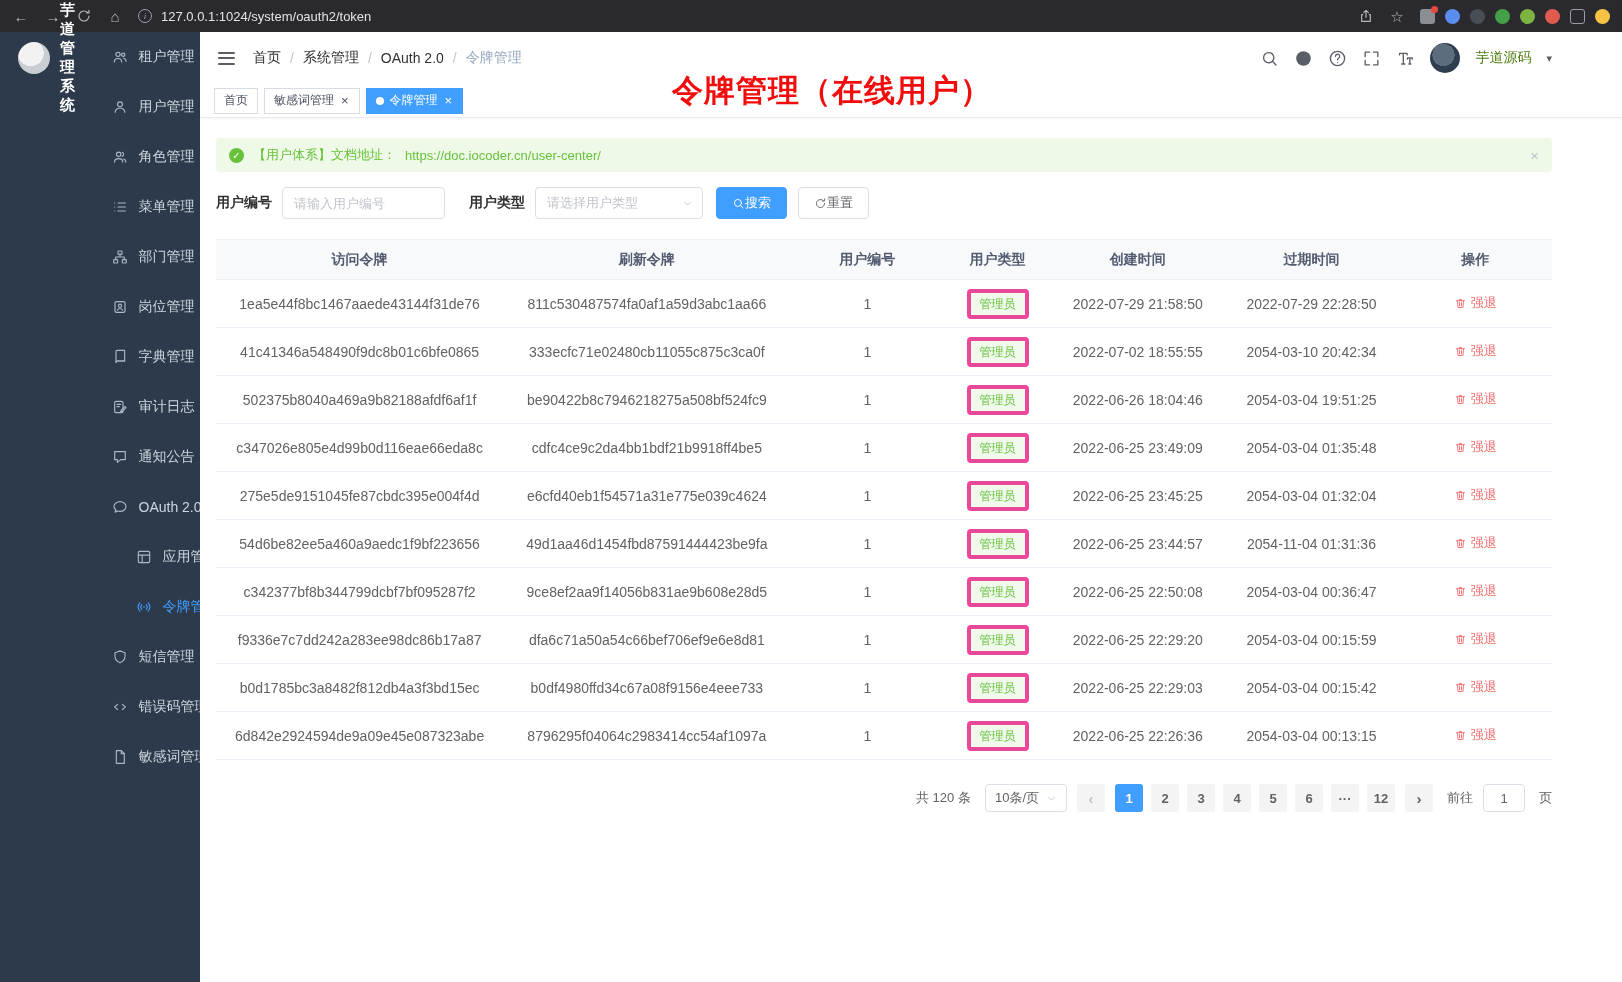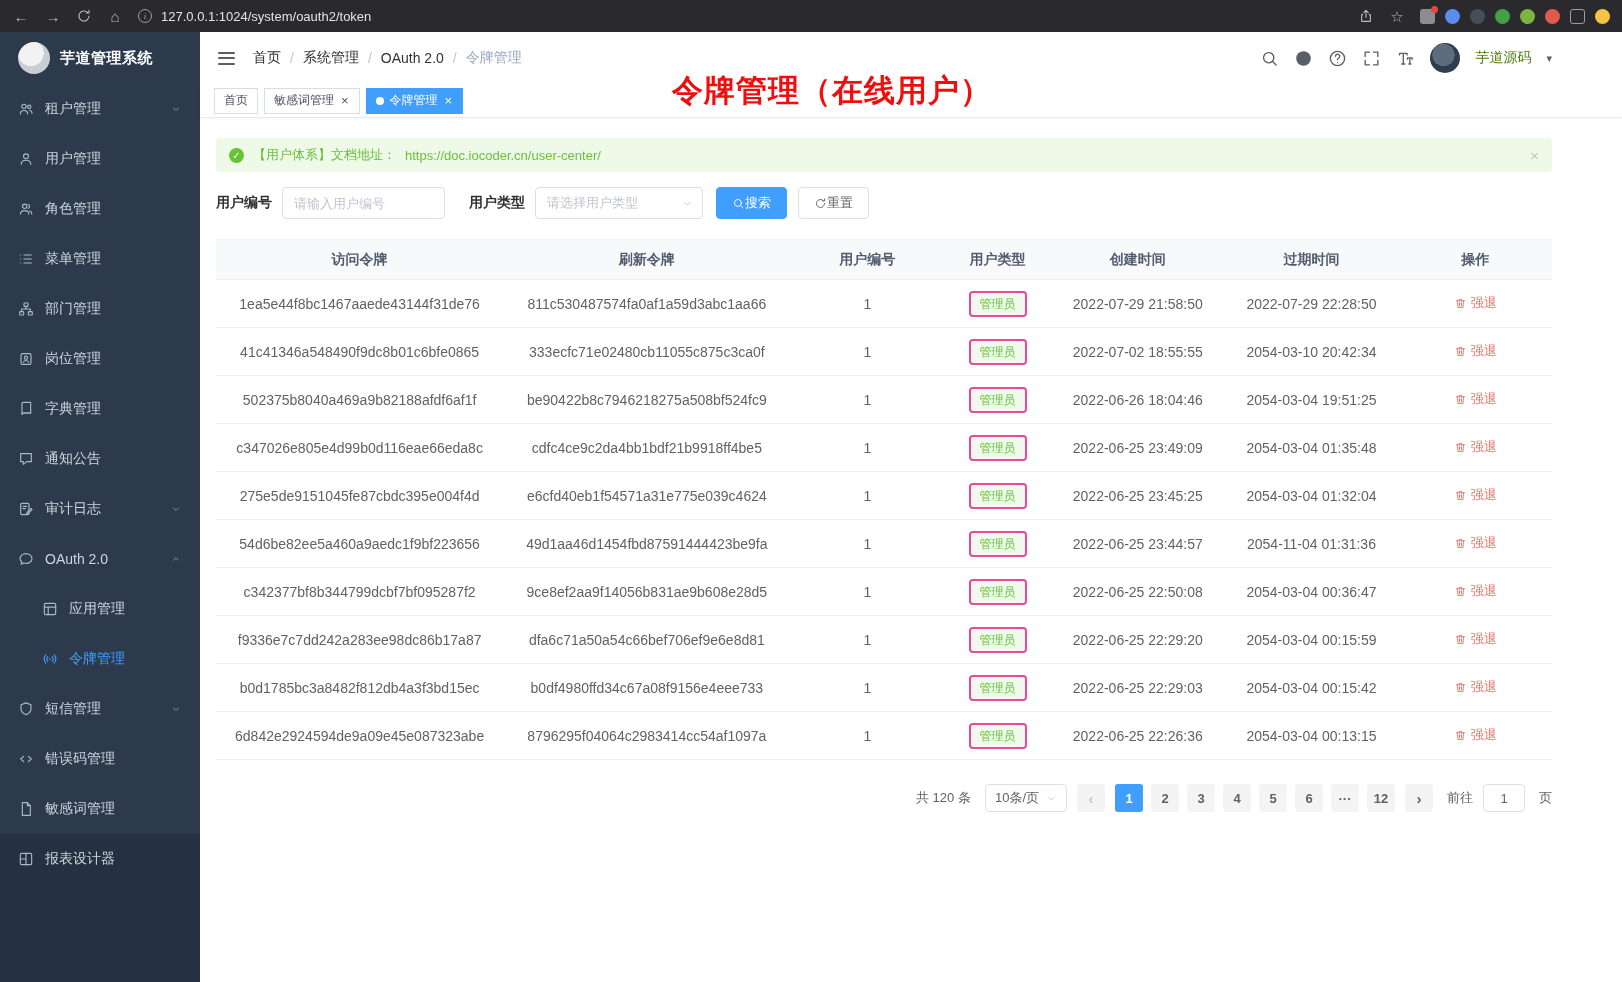--- a/index.html
+++ b/index.html
@@ -20,21 +20,21 @@
   .svg-ic { display:inline-flex; width:16px; height:16px; color:#b8babd; cursor:pointer; }
   .svg-ic svg { width:100%; height:100%; }
   .ext-area { display:flex; align-items:center; gap:10px; }
   .ext { width:15px; height:15px; border-radius:50%; display:inline-block; position:relative; cursor:pointer; }
   .ext.grid { background:#8a8d91; border-radius:3px; }
   .badge-dot { position:absolute; right:-3px; top:-3px; width:7px; height:7px; background:#e5483e; border-radius:50%; }
   .ext.panel { background:transparent; border:1.5px solid #9aa0a6; border-radius:3px; }
 
   
   .app { position:absolute; left:0; top:32px; right:0; bottom:0; display:flex; }
-  .sidebar { width:200px; background:var(--sidebar); display:flex; flex-direction:column; flex:0 0 200px; }
+  .sidebar { width:200px; background:var(--sidebar); display:flex; flex:0 0 200px; }
   .logo { height:52px; display:flex; align-items:center; gap:10px; padding:0 18px; }
   .logo-img { width:32px; height:32px; border-radius:50%; background:radial-gradient(circle at 40% 35%, #f2f2f2 0 45%, #c9ced3 46% 100%); flex:0 0 auto; }
   .logo-title { color:#fff; font-size:15px; font-weight:700; letter-spacing:.5px; }
   .menu-top { display:flex; flex-direction:column; }
   .menu-bottom { flex:1; background:#253140; display:flex; flex-direction:column; }
   .menu-item { height:50px; display:flex; align-items:center; gap:11px; padding:0 18px; color:#cdd5de; font-size:14px; cursor:pointer; }
   .menu-item .icon { color:#aab9c6; }
   .menu-item.sub { padding-left:42px; }
   .menu-item.active { color:var(--accent); }
   .menu-item.active .icon { color:var(--accent); }
@@ -88,21 +88,21 @@
   .btn-ic { width:13px; height:13px; }
 
   table.tbl { width:100%; border-collapse:collapse; margin-top:20px; font-size:14px; color:#606266; table-layout:fixed; }
   .tbl th { background:#f8f9fb; color:#515a6e; font-weight:700; height:40px; text-align:center; border-bottom:1px solid #ebeef5; border-top:1px solid #f0f2f5; padding:0 6px; }
   .tbl td { height:48px; text-align:center; border-bottom:1px solid #ebeef5; padding:0 6px; white-space:nowrap; overflow:hidden; }
   .tbl col.c-token { width:21.5%; }
   .tbl col.c-uid { width:11.5%; }
   .tbl col.c-type { width:8%; }
   .tbl col.c-time { width:13%; }
   .tbl col.c-act { width:11.5%; }
-  .badge { display:inline-block; background:#f0f9eb; border:2px solid #ec4899; color:var(--success); font-size:12px; line-height:1; padding:5px 9px; border-radius:4px; }
+  .badge { display:inline-block; background:#f0f9eb; border:4px solid #ec4899; color:var(--success); font-size:12px; line-height:1; padding:5px 9px; border-radius:4px; }
   .action { color:var(--danger); font-size:13px; display:inline-flex; align-items:center; gap:4px; cursor:pointer; }
   .act-ic { width:13px; height:13px; color:var(--danger); }
 
   .pagination { display:flex; align-items:center; justify-content:flex-end; gap:10px; margin-top:24px; font-size:13px; color:#606266; }
   .p-total { margin-right:4px; }
   .p-size { height:28px; border:1px solid #dcdfe6; border-radius:4px; display:inline-flex; align-items:center; gap:6px; padding:0 8px 0 9px; cursor:pointer; color:#606266; }
   .pages { display:inline-flex; gap:8px; }
   .pbtn { min-width:28px; height:28px; border:none; border-radius:3px; background:#f4f4f5; color:#606266; font-size:13px; font-weight:600; display:inline-flex; align-items:center; justify-content:center; cursor:pointer; font-family:inherit; padding:0 5px; }
   .pbtn.active { background:var(--accent); color:#fff; }
   .pbtn.nav { font-size:15px; }
@@ -226,39 +226,39 @@
             <svg viewBox="0 0 24 24" fill="none" stroke="currentColor" stroke-width="1.7" stroke-linecap="round" stroke-linejoin="round">
               <path d="M6 4a2 2 0 0 1 2-2h11v16H8a2 2 0 0 0-2 2z"></path>
               <path d="M6 20a2 2 0 0 1 2-2h11"></path>
             </svg>
           </span>
           <span class="mi-label">字典管理</span>
         </div>
         <div class="menu-item">
           <span class="icon ">
             <svg viewBox="0 0 24 24" fill="none" stroke="currentColor" stroke-width="1.7" stroke-linecap="round" stroke-linejoin="round">
-              <path d="M20 4H4v12h4v4l5-4h7z"></path>
-            </svg>
-          </span>
-          <span class="mi-label">通知公告</span>
-        </div>
-        <div class="menu-item">
-          <span class="icon ">
-            <svg viewBox="0 0 24 24" fill="none" stroke="currentColor" stroke-width="1.7" stroke-linecap="round" stroke-linejoin="round">
               <rect x="4" y="3.5" width="12.5" height="17" rx="2"></rect>
               <path d="M7.5 8h5.5M7.5 11.5h3.5"></path>
               <path d="M13.5 17.2l6-6 1.6 1.6-6 6-2.1.5z"></path>
             </svg>
           </span>
           <span class="mi-label">审计日志</span>
           <span class="chev">
             <svg viewBox="0 0 24 24" fill="none" stroke="currentColor" stroke-width="1.7" stroke-linecap="round" stroke-linejoin="round">
               <path d="M7 10l5 5 5-5"></path>
             </svg>
           </span>
+        </div>
+        <div class="menu-item">
+          <span class="icon ">
+            <svg viewBox="0 0 24 24" fill="none" stroke="currentColor" stroke-width="1.7" stroke-linecap="round" stroke-linejoin="round">
+              <path d="M20 4H4v12h4v4l5-4h7z"></path>
+            </svg>
+          </span>
+          <span class="mi-label">通知公告</span>
         </div>
         <div class="menu-item">
           <span class="icon ">
             <svg viewBox="0 0 24 24" fill="none" stroke="currentColor" stroke-width="1.7" stroke-linecap="round" stroke-linejoin="round">
               <path d="M21 11.3c0 4-4 7.2-9 7.2-1 0-2-.1-2.9-.4L4.5 19.7l1.4-3.2C4.2 15.2 3 13.4 3 11.3 3 7.3 7 4 12 4s9 3.3 9 7.3z"></path>
             </svg>
           </span>
           <span class="mi-label">OAuth 2.0</span>
           <span class="chev">
             <svg viewBox="0 0 24 24" fill="none" stroke="currentColor" stroke-width="1.7" stroke-linecap="round" stroke-linejoin="round">

